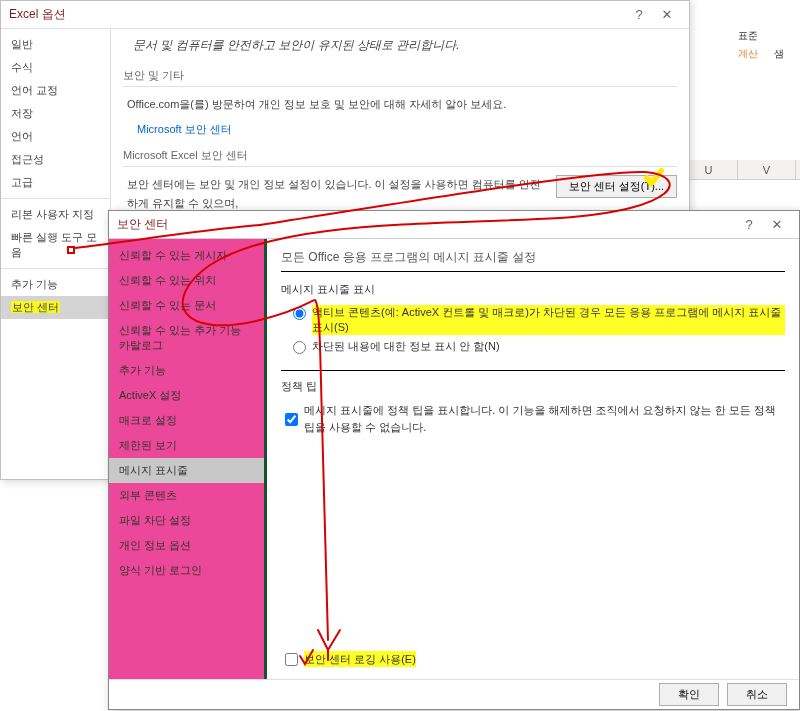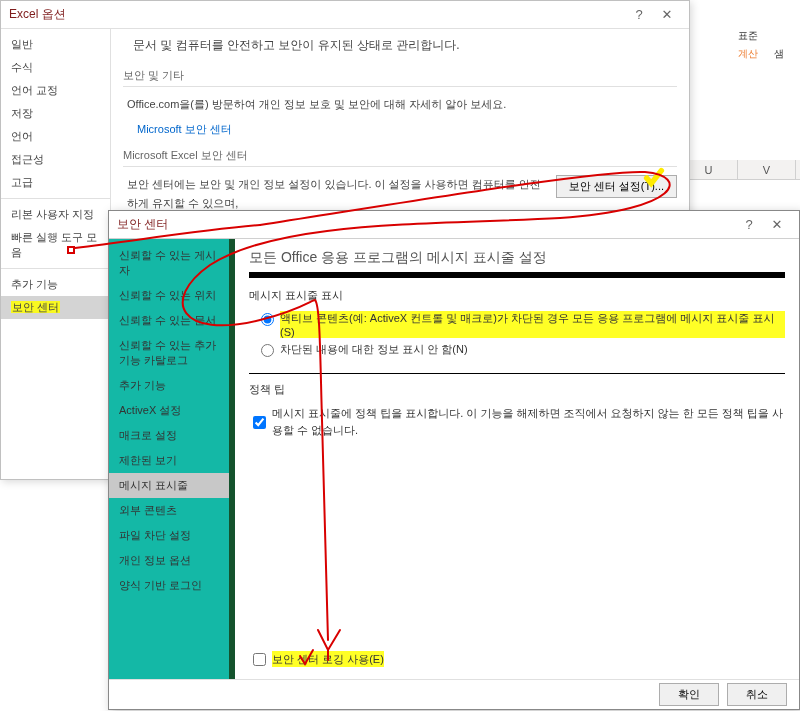--- a/index.html
+++ b/index.html
@@ -22,35 +22,35 @@
 .dlg-title { flex: 1; font-size: 12px; color: #7f1d1d; }
 .dlg-help, .dlg-close { width: 28px; text-align: center; color: #666; cursor: pointer; font-size: 13px; }
 .dlg-body { display: flex; height: calc(100% - 28px); }
 
 .opt-nav { width: 110px; border-right: 1px solid #e0e0e0; padding-top: 4px; background: #fff; }
 .opt-nav-item { padding: 4px 10px; font-size: 11px; color: #444; cursor: pointer; position: relative; }
 .opt-nav-item.sel { background: #d4d4d4; }
 .opt-nav-sep { border-top: 1px solid #e0e0e0; margin: 4px 0; }
 
 .opt-pane { flex: 1; padding: 8px 12px; overflow: auto; }
-.shield-row { display: flex; align-items: flex-end; gap: 10px; margin-bottom: 14px; }
+.shield-row { display: flex; align-items: flex-end; gap: 10px; margin-bottom: 14px; font-style: italic; }
 .section-title { font-size: 11px; color: #666; border-bottom: 1px solid #e0e0e0; padding-bottom: 3px; margin: 10px 0 8px; }
 .section-body { font-size: 11px; color: #444; padding-left: 4px; line-height: 1.7; }
 .link { color: #0066cc; cursor: pointer; }
 .btn { background: #f0f0f0; border: 1px solid #adadad; padding: 3px 12px; font-size: 11px; cursor: pointer; }
 
 
 .dlg-trust { position: absolute; top: 210px; left: 108px; width: 692px; height: 500px; background: #fff; border: 1px solid #888; box-shadow: 3px 3px 10px rgba(0,0,0,0.25); }
 .dlg-trust .dlg-titlebar { border-bottom: 1px solid #d0d0d0; }
 .trust-body { display: flex; height: calc(100% - 58px); }
-.trust-nav { width: 126px; border-right: 6px solid #14532d; padding-top: 4px; background: #14b8a6; }
+.trust-nav { width: 158px; border-right: 3px solid #14532d; padding-top: 4px; background: #ec4899; }
 .trust-nav-item { padding: 5px 10px; font-size: 11px; color: #333; cursor: pointer; position: relative; }
 .trust-nav-item.sel { background: #c8c8c8; }
 .trust-pane { flex: 1; padding: 10px 14px; position: relative; }
-.pane-header { font-size: 14px; color: #555; margin-bottom: 10px; border-bottom: 6px solid #000000; padding-bottom: 5px; }
+.pane-header { font-size: 12px; color: #555; margin-bottom: 10px; border-bottom: 1px solid #000000; padding-bottom: 5px; }
 .sub-header { font-size: 11px; color: #333; margin: 8px 0 6px; }
 .radio-row { display: flex; align-items: flex-start; gap: 6px; padding: 2px 0 2px 12px; font-size: 11px; }
 .radio-row input { margin-top: 2px; }
 .check-row { display: flex; align-items: center; gap: 6px; padding: 2px 0 2px 4px; font-size: 11px; line-height: 1.5; }
 .check-row input { margin-top: 2px; }
 .bottom-check { position: absolute; bottom: 10px; left: 14px; }
 .trust-footer { height: 30px; border-top: 1px solid #e0e0e0; display: flex; justify-content: flex-end; align-items: center; gap: 8px; padding: 0 12px; }
 .trust-footer .btn { min-width: 60px; }
 
 

